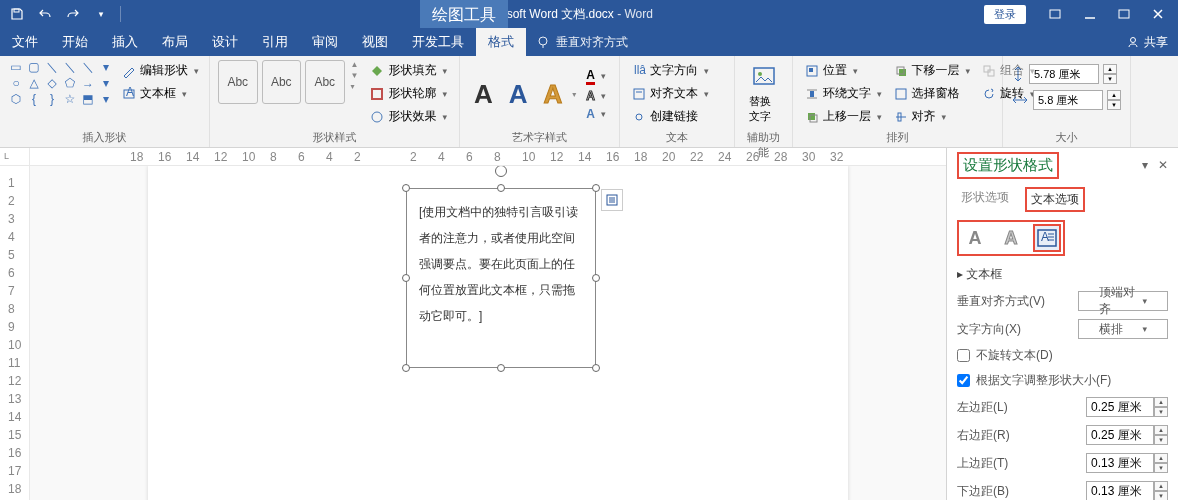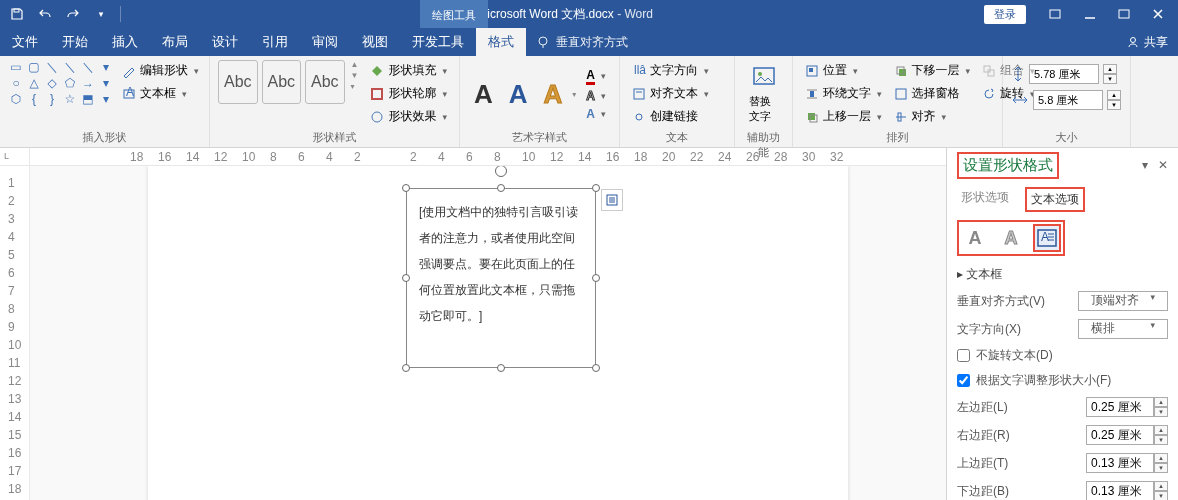--- a/index.html
+++ b/index.html
@@ -6,36 +6,36 @@
 body{background:#fff;overflow:hidden;width:1178px;height:500px;position:relative;}
 .titlebar{height:28px;background:#2b579a;display:flex;align-items:center;color:#fff;}
 .qat{display:flex;align-items:center;padding:0 4px;gap:2px;}
 .qat-btn{width:26px;height:24px;display:flex;align-items:center;justify-content:center;cursor:pointer;}
 .qat-sep{width:1px;height:16px;background:rgba(255,255,255,.3);margin:0 4px;}
 .title-text{flex:1;text-align:center;font-size:12px;color:#fff;}
 .title-text .dim{opacity:.85;}
 .title-right{display:flex;align-items:center;gap:2px;padding-right:4px;}
 .title-btn{padding:0 10px;height:24px;display:flex;align-items:center;justify-content:center;cursor:pointer;}
 .login-btn{background:#fff;color:#2b579a;padding:2px 10px;border-radius:2px;font-size:11px;}
-.drawing-tools{position:absolute;top:0;left:420px;background:#4a7ab8;height:30px;padding:0 12px;display:flex;align-items:center;font-size:11px;}
+.drawing-tools{position:absolute;top:0;left:420px;background:#4a7ab8;height:30px;padding:0 12px;display:flex;align-items:center;font-size:16px;}
 .menubar{height:28px;background:#2b579a;display:flex;align-items:center;color:#fff;position:relative;}
 .menu-item{padding:0 12px;height:28px;display:flex;align-items:center;cursor:pointer;font-size:13px;}
 .menu-item.active{background:#f3f3f3;color:#2b579a;}
 .tell-me{display:flex;align-items:center;gap:6px;padding:0 10px;opacity:.9;}
 .share{position:absolute;right:10px;display:flex;align-items:center;gap:4px;}
 .ribbon{height:92px;background:#f3f3f3;border-bottom:1px solid #d4d4d4;display:flex;}
 .group{border-right:1px solid #e0e0e0;padding:4px 8px 2px;display:flex;flex-direction:column;}
 .group-content{flex:1;display:flex;align-items:flex-start;gap:4px;}
 .group-label{text-align:center;font-size:11px;color:#666;padding-top:2px;}
 .shape-gallery{display:grid;grid-template-columns:repeat(6,16px);grid-auto-rows:14px;gap:2px;}
 .shape-cell{display:flex;align-items:center;justify-content:center;color:#3b6fb6;}
 .stack{display:flex;flex-direction:column;gap:2px;}
 .rbtn{display:flex;align-items:center;gap:4px;padding:2px 4px;cursor:pointer;white-space:nowrap;}
 .dd{font-size:9px;color:#666;margin-left:2px;}
-.style-box{width:44px;height:44px;border:1px solid #bdbdbd;border-radius:3px;display:flex;align-items:center;justify-content:center;font-size:16px;color:#555;cursor:pointer;}
+.style-box{width:44px;height:44px;border:1px solid #bdbdbd;border-radius:3px;display:flex;align-items:center;justify-content:center;font-size:12px;color:#555;cursor:pointer;}
 .wordart{font-size:26px;font-weight:bold;padding:0 6px;cursor:pointer;}
 .wa1{color:#333;}
 .wa2{color:#2b579a;}
 .wa3{color:#d49a3a;-webkit-text-stroke:1px #b87a1a;}
 .big-btn{display:flex;flex-direction:column;align-items:center;justify-content:center;padding:4px 6px;cursor:pointer;gap:2px;}
 .size-row{display:flex;align-items:center;gap:4px;}
 .size-input{width:70px;height:20px;border:1px solid #ababab;background:#fff;display:flex;align-items:center;padding:0 4px;font-size:11px;}
 .spinner{display:flex;flex-direction:column;}
 .spin-btn{width:14px;height:10px;border:1px solid #ababab;background:#f8f8f8;font-size:7px;display:flex;align-items:center;justify-content:center;cursor:pointer;}
 .ruler-area{height:18px;background:#fff;display:flex;border-bottom:1px solid #e8e8e8;}
@@ -60,21 +60,21 @@
 .pane-dd{position:absolute;right:30px;top:10px;cursor:pointer;color:#666;}
 .pane-tabs{display:flex;gap:12px;margin-top:8px;font-size:12px;}
 .pane-tab{color:#888;cursor:pointer;padding:2px 4px;}
 .pane-tab.active{color:#333;border:2px solid #e74c3c;}
 .pane-icon{width:28px;height:28px;display:flex;align-items:center;justify-content:center;cursor:pointer;color:#888;}
 .pane-icon.sel{border:2px solid #e74c3c;background:#e8eef7;color:#2b579a;}
 .pane-icons-box{border:2px solid #e74c3c;padding:2px;display:flex;gap:8px;}
 .pane-section{margin-top:10px;}
 .pane-section-h{color:#404040;font-size:12px;cursor:pointer;}
 .pane-row{display:flex;align-items:center;justify-content:space-between;margin-top:8px;font-size:12px;color:#555;}
-.pane-select{width:90px;height:20px;border:1px solid #ababab;background:#fff;padding:0 12px;font-size:11px;display:flex;align-items:flex-start;justify-content:space-between;}
+.pane-select{width:90px;height:20px;border:1px solid #ababab;background:#fff;padding:0 20px;font-size:11px;display:flex;align-items:center;justify-content:space-between;}
 .pane-num{display:flex;align-items:center;}
 .pane-num input{width:68px;height:20px;border:1px solid #ababab;padding:0 4px;font-size:12px;}
 .pane-check{display:flex;align-items:center;gap:6px;margin-top:8px;font-size:12px;color:#555;}
 .pane-check input{width:13px;height:13px;}
 svg{display:block;}
 </style>
 </head>
 <body>
 
 <div class="titlebar">

